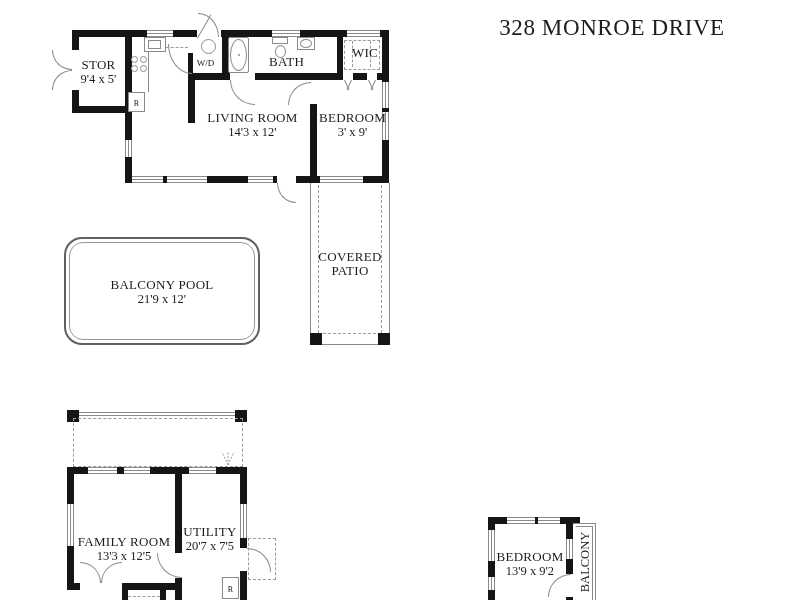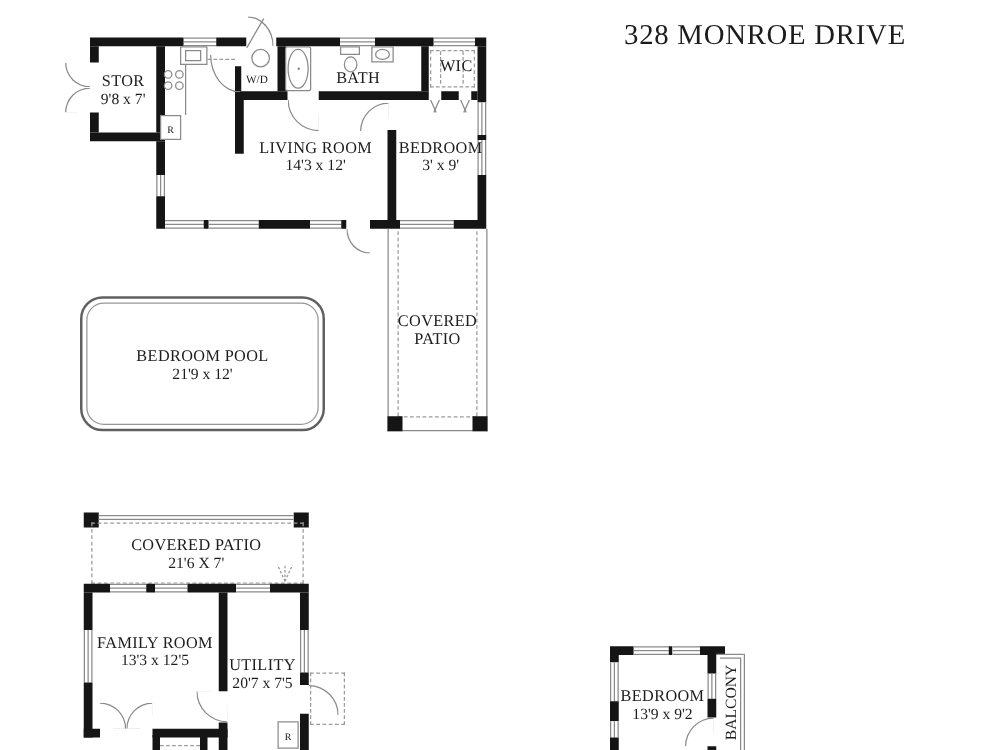--- a/index.html
+++ b/index.html
@@ -126,21 +126,21 @@
     <div class="fx" style="left:228px;top:37px;width:21px;height:36px;border-radius:2px"></div>
     <div class="oval" style="left:230px;top:39px;width:17px;height:32px"></div>
     <div class="dot" style="left:238px;top:54px;width:2px;height:2px"></div>
     <div class="fx" style="left:272px;top:37px;width:16px;height:7px"></div>
     <div class="oval" style="left:275px;top:45px;width:11px;height:13px"></div>
     <div class="fx" style="left:297px;top:37px;width:18px;height:13px"></div>
     <div class="oval" style="left:300px;top:39px;width:12px;height:9px"></div>
 
     <div class="lbl" style="left:72px;top:58px;width:53px">
       <div class="rname">STOR</div>
-      <div class="rdim">9'8 x 7'</div>
+      <div class="rdim">9'4 x 5'</div>
     </div>
     <div class="lbl" style="left:205px;top:111px;width:95px">
       <div class="rname">LIVING ROOM</div>
       <div class="rdim">14'3 x 12'</div>
     </div>
     <div class="lbl" style="left:264px;top:55px;width:45px">
       <div class="rname">BATH</div>
     </div>
     <div class="lbl" style="left:344px;top:46px;width:42px">
       <div class="rname">WIC</div>
@@ -163,36 +163,32 @@
     <div class="lbl" style="left:310px;top:250px;width:80px">
       <div class="rname">COVERED</div>
       <div class="rname">PATIO</div>
     </div>
   </div>
 
   <div class="grp">
     <div class="pool" style="left:64px;top:237px;width:196px;height:108px"></div>
     <div class="pooli" style="left:69px;top:242px;width:186px;height:98px"></div>
     <div class="lbl" style="left:64px;top:278px;width:196px">
-      <div class="rname">BEDROOM POOL</div>
+      <div class="rname">BALCONY POOL</div>
       <div class="rdim">21'9 x 12'</div>
     </div>
   </div>
 
   <div class="grp">
 
     <div class="w" style="left:67px;top:410px;width:12px;height:12px"></div>
     <div class="w" style="left:235px;top:410px;width:12px;height:12px"></div>
     <div class="tlH" style="left:79px;top:412px;width:156px"></div>
     <div class="tlH" style="left:79px;top:415px;width:156px"></div>
     <div class="dashR" style="left:73px;top:418px;width:168px;height:47px"></div>
-    <div class="lbl" style="left:67px;top:429px;width:180px">
-      <div class="rname">COVERED PATIO</div>
-      <div class="rdim">21'6 X 7'</div>
-    </div>
     <svg style="position:absolute;left:220px;top:450px" width="16" height="16" viewBox="0 0 16 16">
       <g stroke="#999999" stroke-width="1" stroke-dasharray="2 1.5" fill="none">
         <line x1="8" y1="15" x2="2" y2="2"></line>
           <line x1="8" y1="15" x2="8" y2="1"></line>
           <line x1="8" y1="15" x2="14" y2="2"></line>
       </g>
     </svg>
 
     <div class="w" style="left:67px;top:467px;width:21px;height:7px"></div>
     <div class="winH" style="left:88px;top:467px;width:29px"></div>
@@ -223,21 +219,21 @@
     <div class="winV" style="left:240px;top:504px;height:34px"></div>
     <div class="w" style="left:240px;top:538px;width:7px;height:10px"></div>
     <div class="w" style="left:240px;top:571px;width:7px;height:29px"></div>
     <div class="q qtr" style="left:247px;top:548px;width:24px;height:24px"></div>
     <div class="dashR" style="left:248px;top:538px;width:26px;height:40px"></div>
 
     <div class="fx" style="left:222px;top:577px;width:17px;height:22px">
       <div class="rlab" style="left:0;right:0;top:7px">R</div>
     </div>
 
-    <div class="lbl" style="left:69px;top:507px;width:110px">
+    <div class="lbl" style="left:69px;top:535px;width:110px">
       <div class="rname">FAMILY ROOM</div>
       <div class="rdim">13'3 x 12'5</div>
     </div>
     <div class="lbl" style="left:176px;top:525px;width:68px">
       <div class="rname">UTILITY</div>
       <div class="rdim">20'7 x 7'5</div>
     </div>
   </div>
 
   <div class="grp">

